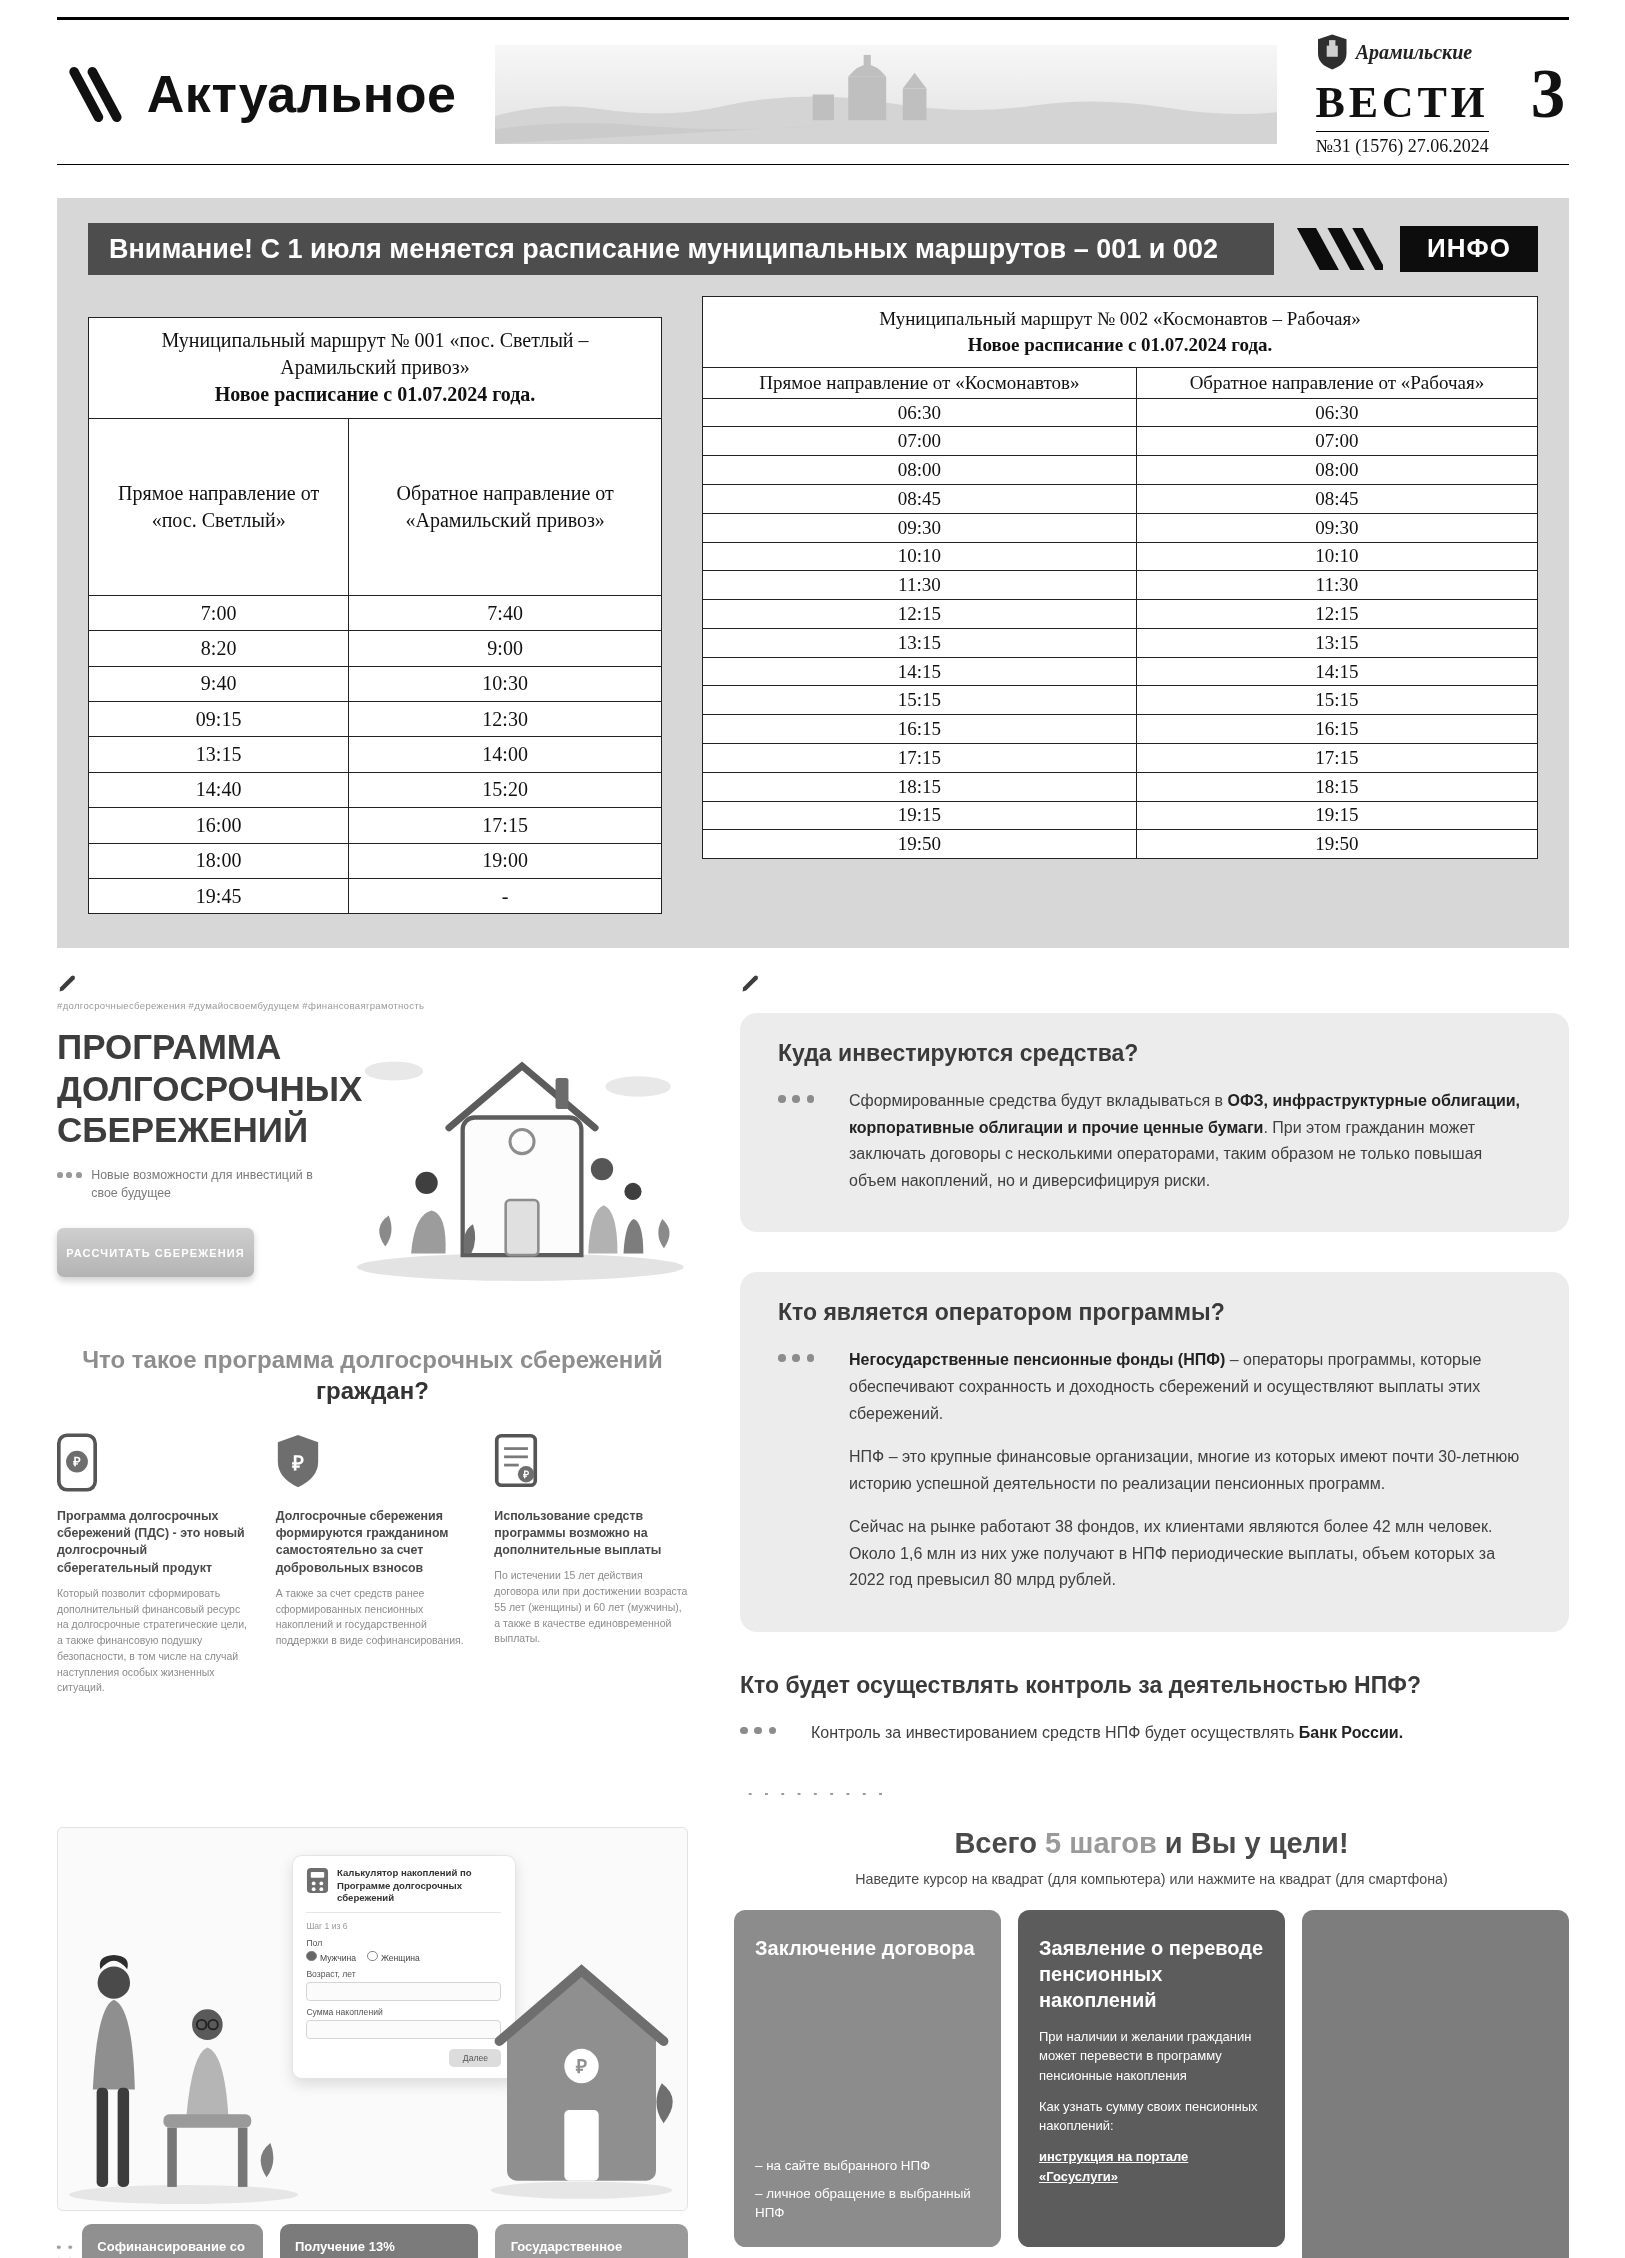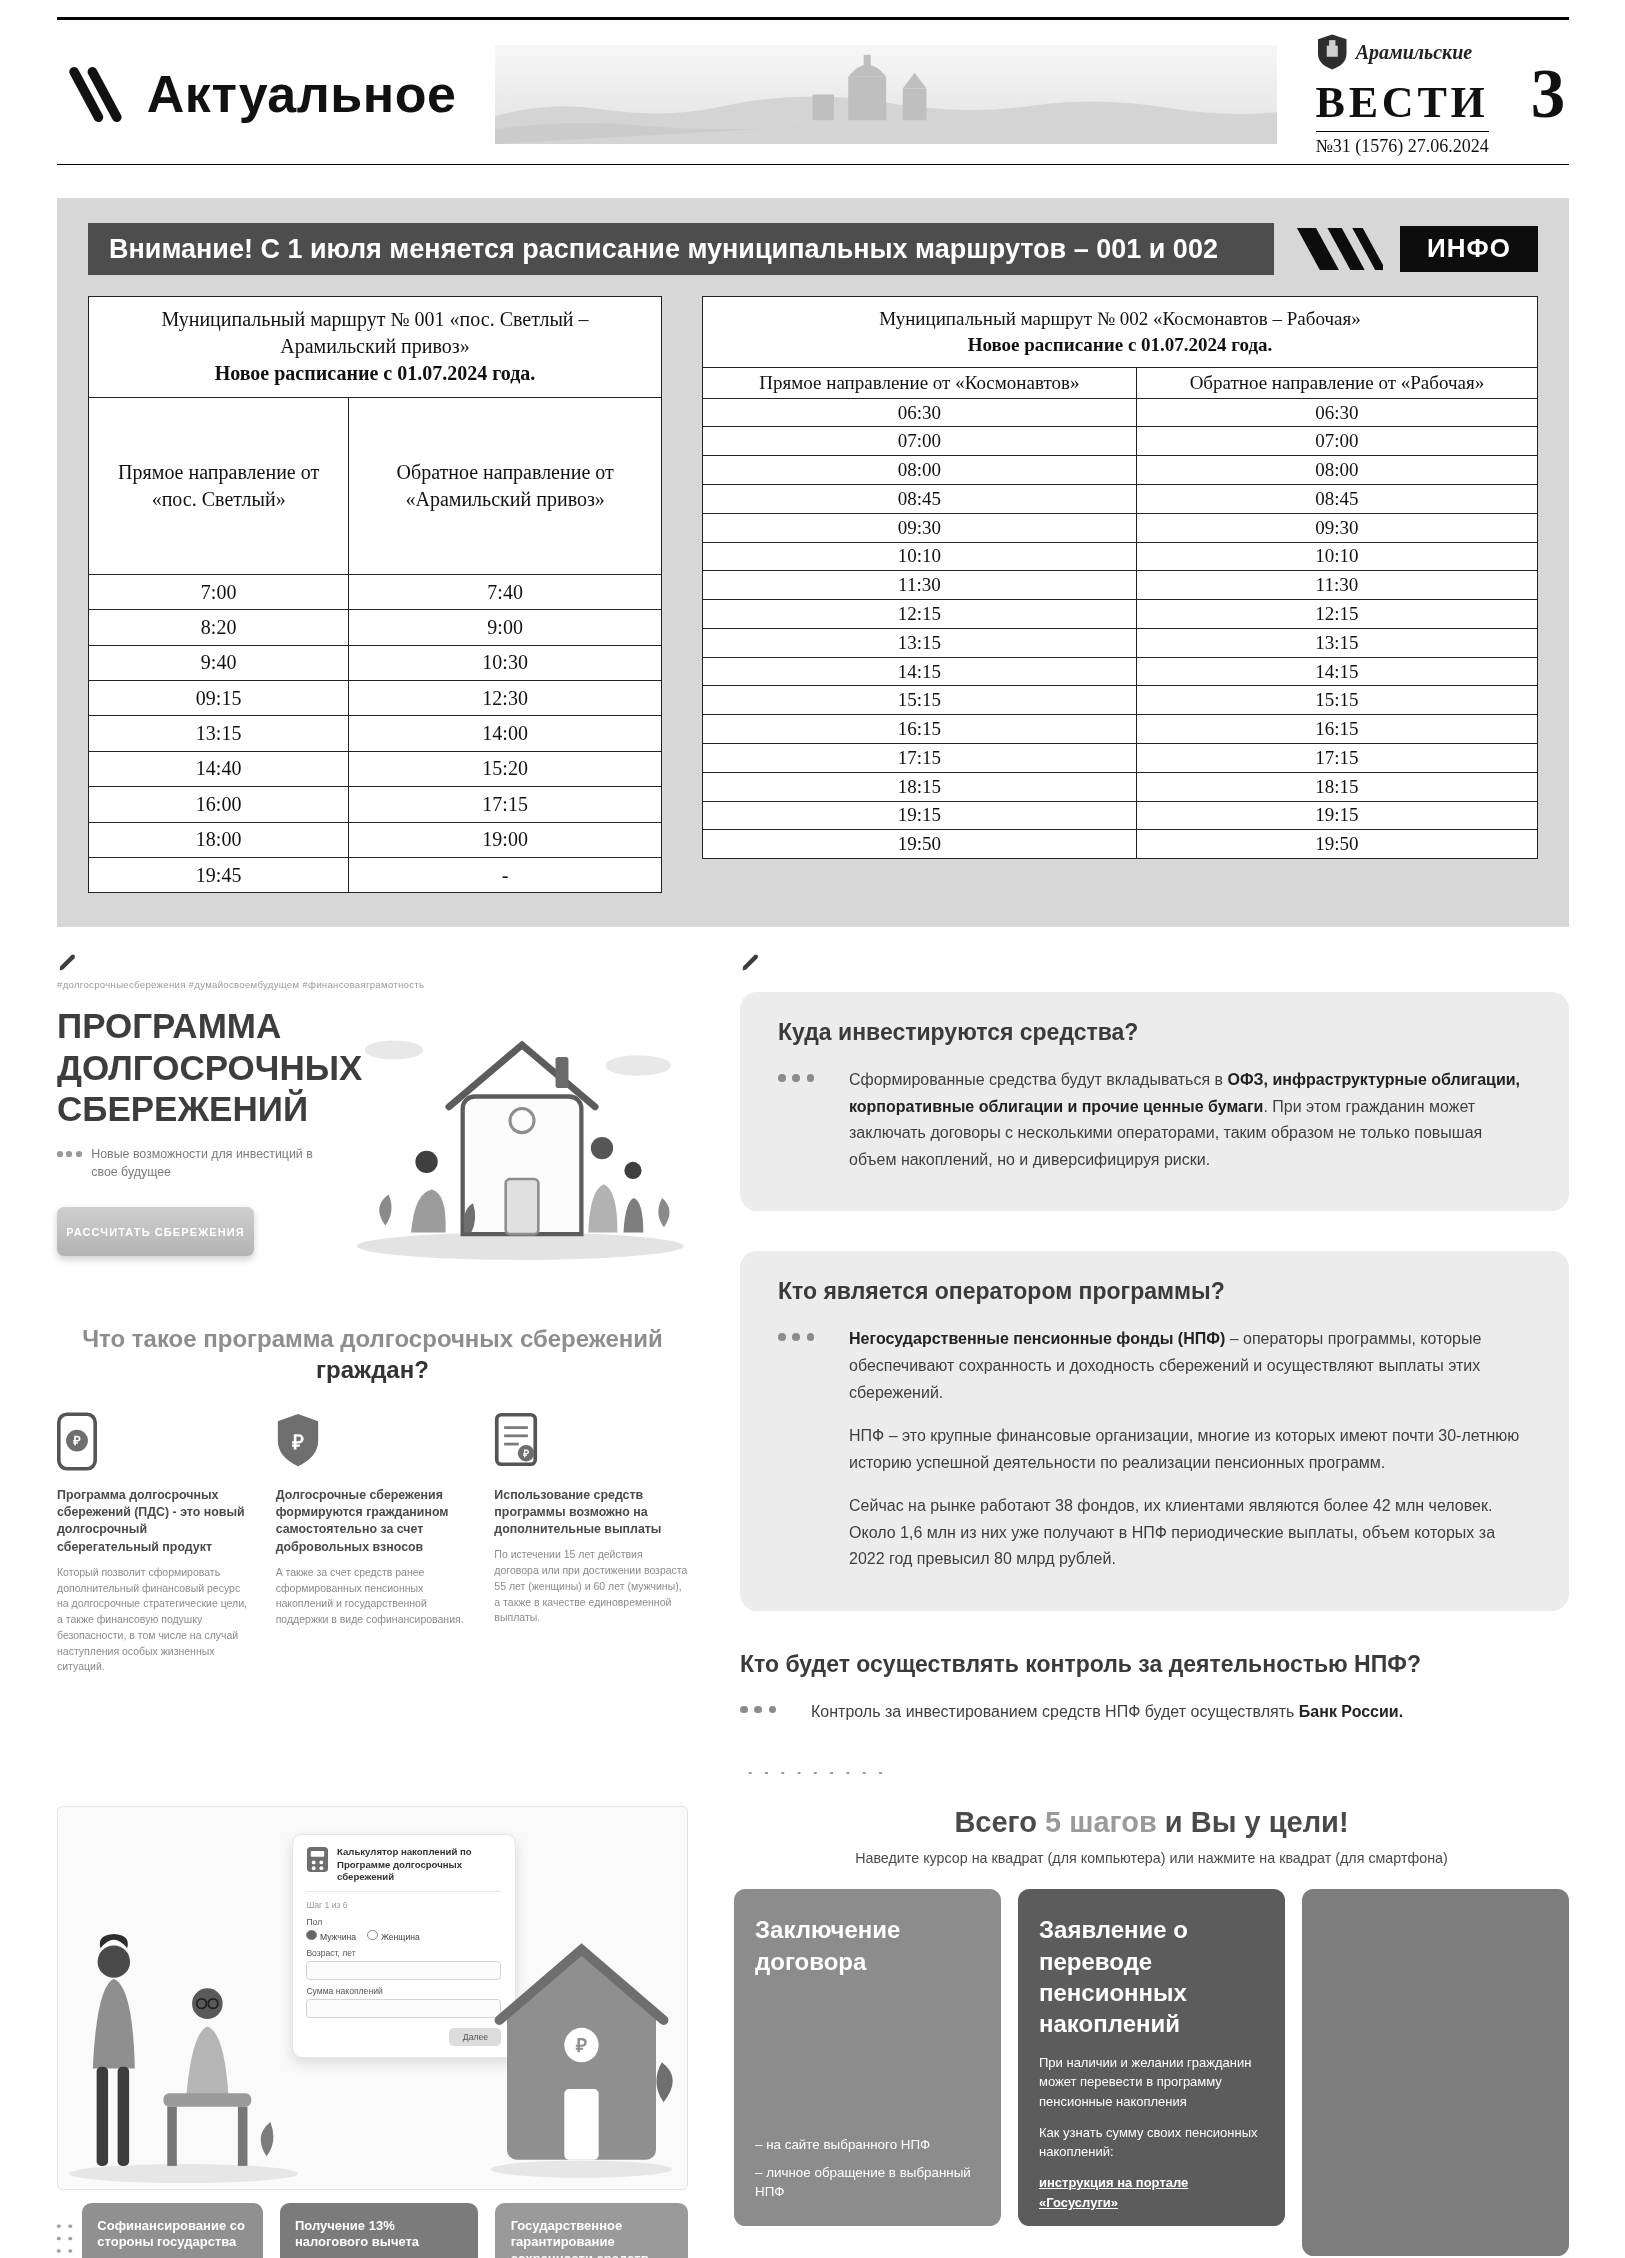--- a/index.html
+++ b/index.html
@@ -24,21 +24,21 @@
 
   
   .info-block{margin:32.5px 57px 0;background:#d7d7d7;padding:25px 31px 34px;}
   .banner-row{display:flex;align-items:center;gap:17px;}
   .banner{flex:1;background:#4d4d4d;color:#fff;font-size:27px;font-weight:bold;padding:9.6px 21px;line-height:1.2;}
   .badge-stripes{width:92px;height:42px;flex:0 0 auto;}
   .badge{background:#0d0d0d;color:#fff;font-size:26px;font-weight:bold;padding:7.6px 27px;letter-spacing:1px;}
   .tables-row{display:flex;gap:40px;margin-top:21px;align-items:flex-start;}
   table.tbl{border-collapse:collapse;background:#fff;font-family:"Liberation Serif",serif;color:#111;}
   table.tbl th,table.tbl td{border:1.9px solid #222;text-align:center;vertical-align:middle;}
-  .t001{width:574px;font-size:20px;}
+  .t001{width:574px;font-size:20px;margin-top:21px;}
   .t002{flex:1;font-size:19px;}
   .tbl-title{padding:9.6px 13.4px;font-weight:normal;line-height:1.35;}
   .tbl-title .b{font-weight:bold;}
   .t001 .colhead th{height:161px;font-weight:normal;font-size:20px;padding:7.6px 13.4px;line-height:1.35;}
   .t002 .colhead th{font-weight:normal;font-size:19px;padding:3.8px 9.6px;}
   .t001 td{padding:5.7px;font-size:20px;}
   .t002 td{padding:2.9px;font-size:19px;}
 
   
   .program{margin:25px 57px 0;display:flex;gap:52px;}
@@ -104,21 +104,21 @@
   .b3{flex:1.08;background:#9a9a9a;}
   .dotgrid{position:absolute;left:-3.8px;top:17px;width:23px;height:88px;
     background-image:radial-gradient(#9a9a9a 1.6px,transparent 1.9px);background-size:11.5px 12.4px;}
 
   .steps-right{flex:1;min-width:0;}
   .steps-title{text-align:center;font-size:29px;font-weight:bold;color:#4a4a4a;}
   .steps-title .em{color:#9a9a9a;}
   .steps-sub{text-align:center;font-size:14.3px;color:#4a4a4a;margin:11.5px 0 23px;}
   .steps-grid{display:grid;grid-template-columns:repeat(3,1fr);gap:15.3px 17px;}
   .scard{border-radius:11.5px;padding:25px 21px;color:#fff;display:flex;flex-direction:column;}
-  .scard h5{font-size:24px;font-weight:bold;margin:0 0 13.4px;line-height:1.3;}
+  .scard h5{font-size:20px;font-weight:bold;margin:0 0 13.4px;line-height:1.3;}
   .scard .big{font-size:19px;font-weight:bold;line-height:1.5;}
   .scard p{font-size:13px;line-height:1.5;margin:0 0 11.5px;}
   .scard .bullets{margin-top:auto;}
   .scard .bullet{font-size:13.4px;line-height:1.45;margin:8.6px 0 0;}
   .scard .blink{font-size:13px;font-weight:bold;text-decoration:underline;color:#fff;line-height:1.5;cursor:pointer;}
   .r1{height:287px;}
   .r2{height:317px;}
   .s1{background:#6e6e6e;}
   .s2{background:#8c8c8c;}
   .s3{background:#5c5c5c;}

